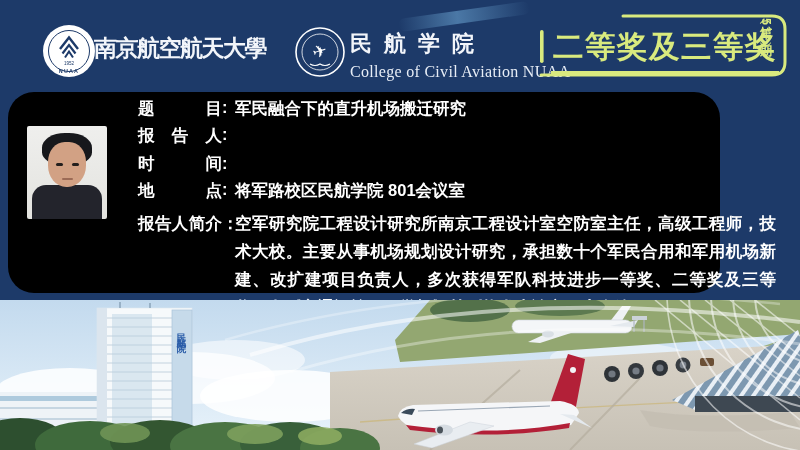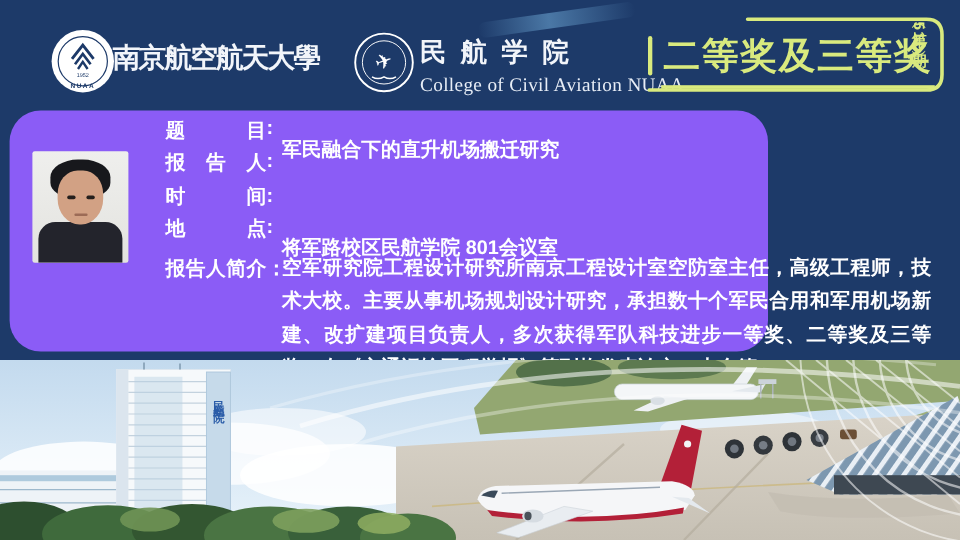--- a/index.html
+++ b/index.html
@@ -45,41 +45,41 @@
     color:#d9ea7e; border-bottom:3px solid #d9ea7e; padding:0 2px 3px 2px;
   }
   .forum-issue {
     position:absolute; left:757px; top:16px; height:80px;
     writing-mode:vertical-rl; text-orientation:mixed;
     font-size:12.5px; font-weight:bold; letter-spacing:1px; color:#d9ea7e;
   }
 
   
   .panel {
-    position:absolute; left:8px; top:92px; width:632px; height:201px;
-    background:#8b5cf6; border-radius:26px;
+    position:absolute; left:8px; top:92px; width:712px; height:201px;
+    background:#000000; border-radius:26px;
   }
   .photo {
     position:absolute; left:19px; top:34px; width:80px; height:93px;
     background:linear-gradient(180deg,#efefed,#e3e3df); overflow:hidden; border-radius:2px;
   }
   .photo .hair { position:absolute; left:15px; top:7px; width:50px; height:32px; background:#17181c; border-radius:46% 46% 40% 40%; }
   .photo .face { position:absolute; left:21px; top:16px; width:38px; height:45px; background:#d2a184; border-radius:44% 44% 48% 48%; }
   .photo .eye { position:absolute; top:37px; width:7px; height:2.6px; background:#241f1d; border-radius:2px; }
   .photo .eye.l { left:29px; } .photo .eye.r { left:45px; }
   .photo .mouth { position:absolute; left:35px; top:52px; width:11px; height:2px; background:#9c6b56; border-radius:2px; }
   .photo .body { position:absolute; left:5px; top:59px; width:70px; height:34px; background:#23242c; border-radius:14px 14px 0 0; }
 
   .row { position:absolute; left:130px; display:flex; align-items:flex-start; font-size:16.5px; }
   .lbl-chars {
     display:inline-block; width:84px; font-weight:bold;
     text-align:justify; text-align-last:justify; text-justify:inter-character;
   }
   .colon { font-weight:bold; width:13px; }
-  .val { font-weight:600; white-space:nowrap;margin-top:16px; }
+  .val { font-weight:600; white-space:nowrap; }
   .row-0 { top:6px; } .row-1 { top:33px; } .row-2 { top:60.5px;align-items:center; } .row-3 { top:88px; }
   .bio-label { top:121px;font-family:Liberation Mono, monospace; }
   .bio-text {
     position:absolute; left:227px; top:117px; width:541px;
     font-size:16.5px; font-weight:600; line-height:28px; text-align:justify;
   }
 
   
   .montage { position:absolute; left:0; top:300px; width:800px; height:150px; }
 </style>

